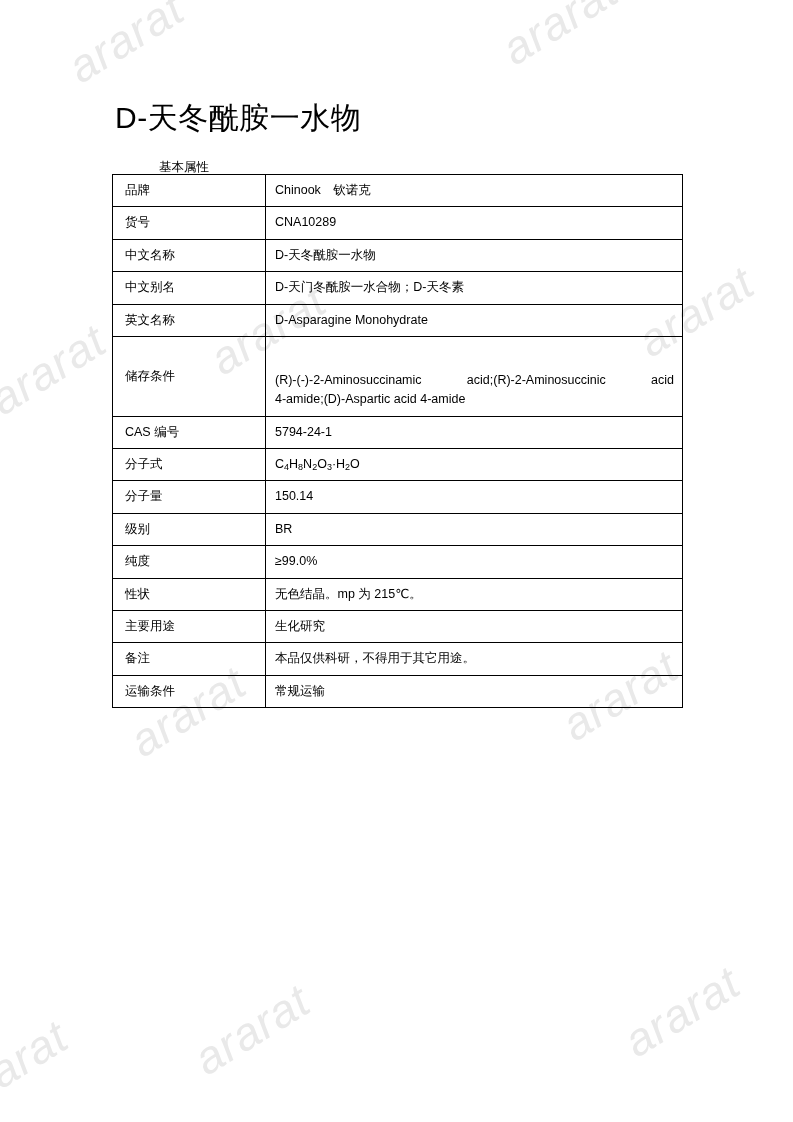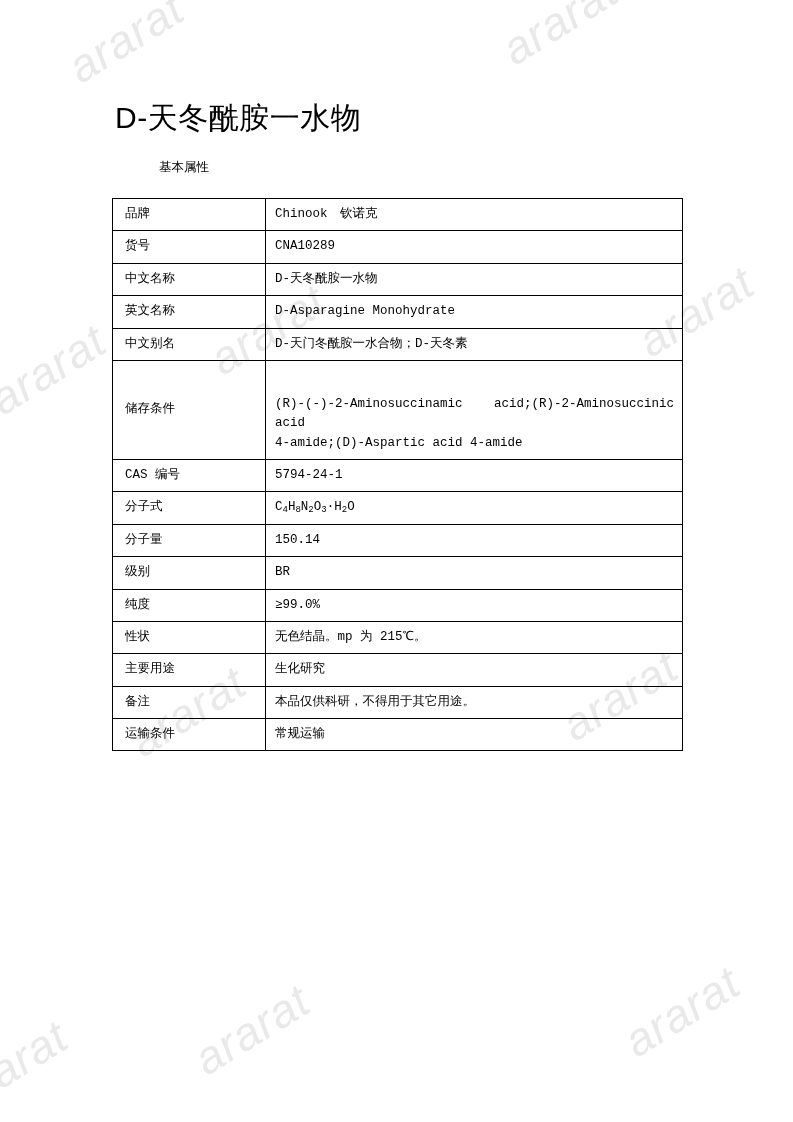--- a/index.html
+++ b/index.html
@@ -64,26 +64,25 @@
     font-size: 12.5px;
     font-weight: 400;
     color: #000;
     margin-left: 44px;
   }
 
   
   .props-table {
     position: absolute;
     left: 112px;
-    top: 198px;
+    top: 174px;
     width: 570px;
     border-collapse: collapse;
     table-layout: fixed;
     background: transparent;
-    font-family: Liberation Mono, monospace;
   }
   .props-table col.c-label { width: 153px; }
   .props-table col.c-value { width: 417px; }
   .props-table td {
     border: 1px solid #000000;
     font-size: 12.5px;
     line-height: 1.55;
     vertical-align: middle;
     background: transparent;
   }
@@ -153,27 +152,27 @@
           <td class="label">货号</td>
           <td class="value">CNA10289</td>
         </tr>
 
         <tr>
           <td class="label">中文名称</td>
           <td class="value">D-天冬酰胺一水物</td>
         </tr>
 
         <tr>
+          <td class="label">中文别名</td>
+          <td class="value">D-天门冬酰胺一水合物；D-天冬素</td>
+        </tr>
+
+        <tr>
           <td class="label">英文名称</td>
           <td class="value">D-Asparagine Monohydrate</td>
-        </tr>
-
-        <tr>
-          <td class="label">中文别名</td>
-          <td class="value">D-天门冬酰胺一水合物；D-天冬素</td>
         </tr>
 
         <tr>
           <td class="label">储存条件</td>
           <td class="value justify">
             <span class="ln j">(R)-(-)-2-Aminosuccinamic acid;(R)-2-Aminosuccinic acid</span>
             <span class="ln">4-amide;(D)-Aspartic acid 4-amide</span>
           </td>
         </tr>
 

